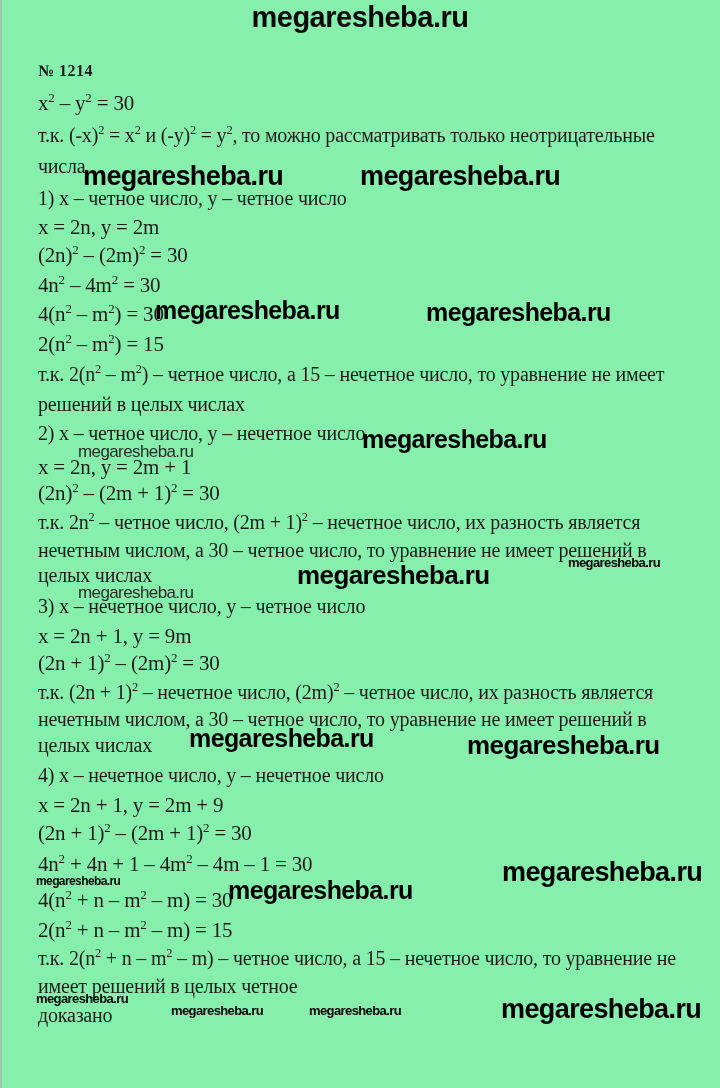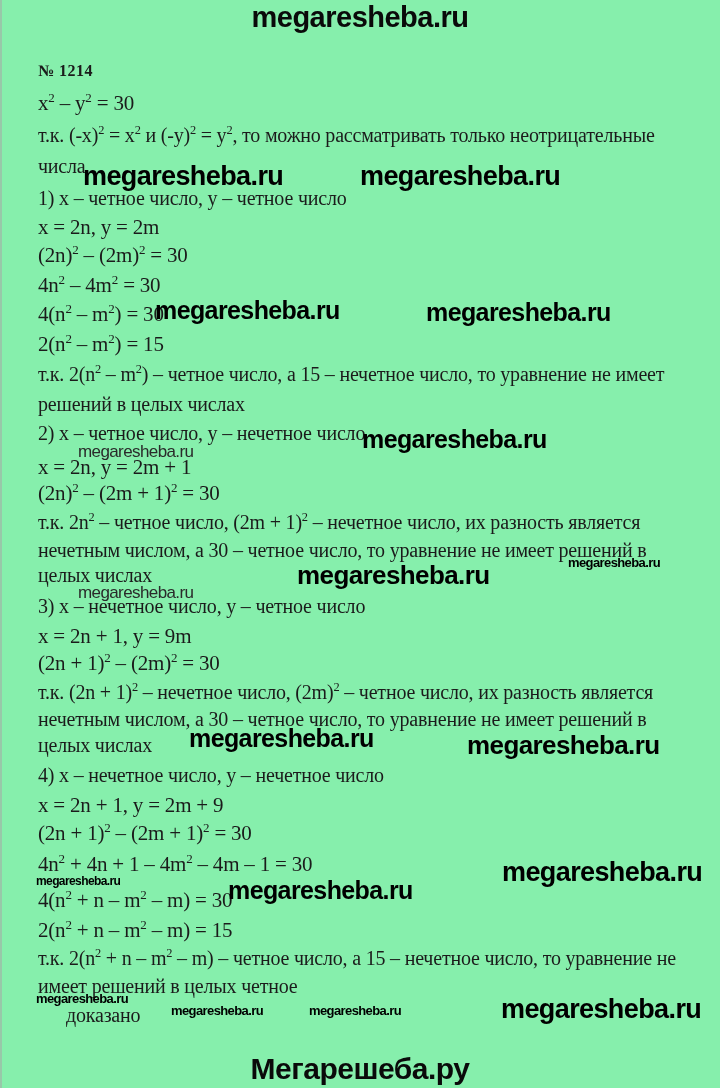--- a/index.html
+++ b/index.html
@@ -108,21 +108,21 @@
       <div class="line text" style="left: 38px; top: 708px;">нечетным числом, а 30 – четное число, то уравнение не имеет решений в</div>
       <div class="line text" style="left: 38px; top: 734px;">целых числах</div>
       <div class="line text" style="left: 38px; top: 764px;">4) x – нечетное число, y – нечетное число</div>
       <div class="line math" style="left: 38px; top: 793px;">x = 2n + 1, y = 2m + 9</div>
       <div class="line math" style="left: 38px; top: 821px;">(2n + 1)<sup>2</sup> – (2m + 1)<sup>2</sup> = 30</div>
       <div class="line math" style="left: 38px; top: 852px;">4n<sup>2</sup> + 4n + 1 – 4m<sup>2</sup> – 4m – 1 = 30</div>
       <div class="line math" style="left: 38px; top: 888px;">4(n<sup>2</sup> + n – m<sup>2</sup> – m) = 30</div>
       <div class="line math" style="left: 38px; top: 918px;">2(n<sup>2</sup> + n – m<sup>2</sup> – m) = 15</div>
       <div class="line text" style="left: 38px; top: 947px;">т.к. 2(n<sup>2</sup> + n – m<sup>2</sup> – m) – четное число, а 15 – нечетное число, то уравнение не</div>
       <div class="line text" style="left: 38px; top: 975px;">имеет решений в целых четное</div>
-      <div class="line text" style="left: 38px; top: 1004px; margin-left: 28px;">доказано</div>
+      <div class="line text" style="left: 38px; top: 1004px;">доказано</div>
     </div>
   <div id="watermarks">
       <span class="wm bold" style="left: 83px; top: 163px; font-size: 27px;">megaresheba.ru</span>
       <span class="wm bold" style="left: 360px; top: 163px; font-size: 27px;">megaresheba.ru</span>
       <span class="wm bold" style="left: 155px; top: 298px; font-size: 25px;">megaresheba.ru</span>
       <span class="wm bold" style="left: 426px; top: 300px; font-size: 25px;">megaresheba.ru</span>
       <span class="wm bold" style="left: 362px; top: 427px; font-size: 25px;">megaresheba.ru</span>
       <span class="wm normal" style="left: 78px; top: 443px; font-size: 17px;">megaresheba.ru</span>
       <span class="wm bold" style="left: 297px; top: 562px; font-size: 26px;">megaresheba.ru</span>
       <span class="wm bold" style="left: 568px; top: 556px; font-size: 13px;">megaresheba.ru</span>
@@ -130,14 +130,13 @@
       <span class="wm bold" style="left: 189px; top: 726px; font-size: 25px;">megaresheba.ru</span>
       <span class="wm bold" style="left: 467px; top: 732px; font-size: 26px;">megaresheba.ru</span>
       <span class="wm bold" style="left: 502px; top: 859px; font-size: 27px;">megaresheba.ru</span>
       <span class="wm bold" style="left: 36px; top: 875px; font-size: 12px;">megaresheba.ru</span>
       <span class="wm bold" style="left: 228px; top: 878px; font-size: 25px;">megaresheba.ru</span>
       <span class="wm bold" style="left: 36px; top: 992px; font-size: 13px;">megaresheba.ru</span>
       <span class="wm bold" style="left: 171px; top: 1004px; font-size: 13px;">megaresheba.ru</span>
       <span class="wm bold" style="left: 309px; top: 1004px; font-size: 13px;">megaresheba.ru</span>
       <span class="wm bold" style="left: 501px; top: 996px; font-size: 27px;">megaresheba.ru</span>
     </div>
-  <div class="site-footer">Мегарешеба.ру</div>
 </div>
 
 </body></html>

